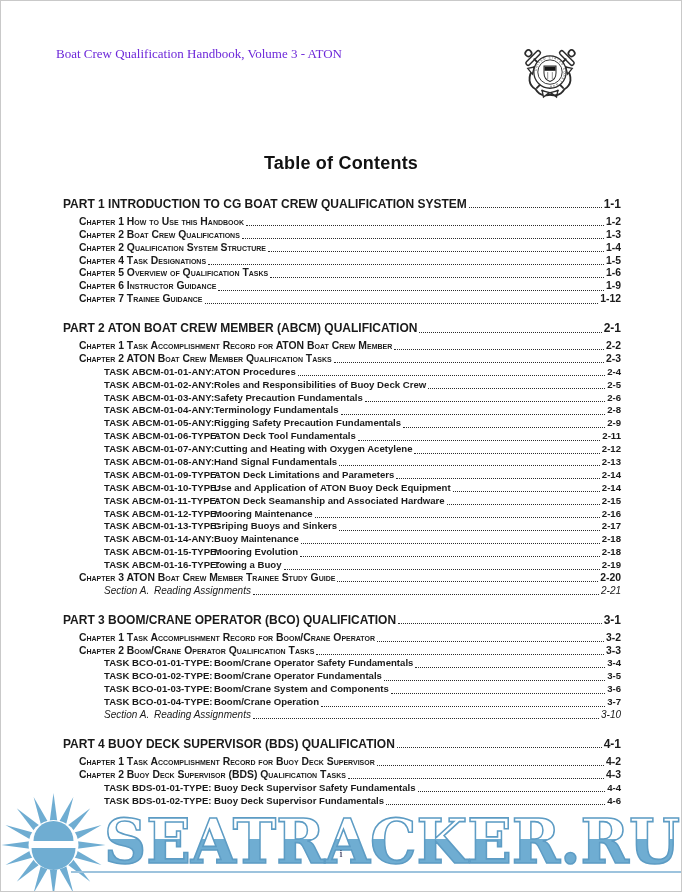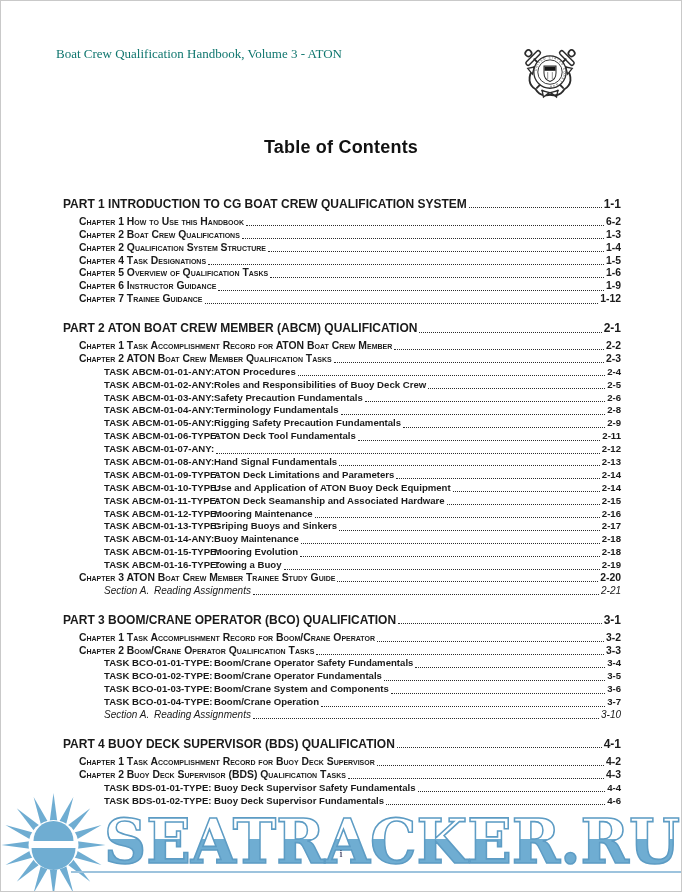--- a/index.html
+++ b/index.html
@@ -10,25 +10,25 @@
     background:#ffffff;
     border:1px solid #c9c9c9;
     box-sizing:border-box;
     overflow:hidden;
     font-family:"Liberation Sans",sans-serif;
     color:#1a1a1a;
   }
   .doc-header{
     position:absolute;left:55px;top:45px;
     font-family:"Liberation Serif",serif;
-    font-size:13px;color:#0f766e;
+    font-size:13px;color:#6d28d9;
   }
   .seal{position:absolute;left:512px;top:34px;width:74px;height:76px;}
   .page-title{
-    position:absolute;left:0;top:136px;width:100%;
+    position:absolute;left:0;top:152px;width:100%;
     text-align:center;font-size:18px;font-weight:bold;color:#111;
     letter-spacing:.2px;
   }
   .toc{
     position:absolute;left:62px;top:181px;width:558px;
   }
   .row{display:flex;align-items:flex-end;height:12.9px;line-height:12.9px;}
   .row .dots{
     flex:1;margin:0 2px;border-bottom:1.5px dotted #2b2b2b;
     height:1px;margin-bottom:2.5px;min-width:12px;
@@ -109,21 +109,21 @@
 
   <div class="toc">
       <div class="row row-part">
         <span class="label">PART 1 INTRODUCTION TO CG BOAT CREW QUALIFICATION SYSTEM</span>
         <span class="dots"></span>
         <span class="page-num">1-1</span>
       </div>
       <div class="row row-chapter">
         <span class="label">Chapter 1 How to Use this Handbook</span>
         <span class="dots"></span>
-        <span class="page-num">6-2</span>
+        <span class="page-num">1-2</span>
       </div>
       <div class="row row-chapter">
         <span class="label">Chapter 2 Boat Crew Qualifications</span>
         <span class="dots"></span>
         <span class="page-num">1-3</span>
       </div>
       <div class="row row-chapter">
         <span class="label">Chapter 2 Qualification System Structure</span>
         <span class="dots"></span>
         <span class="page-num">1-4</span>
@@ -194,20 +194,21 @@
         <span class="page-num">2-9</span>
       </div>
       <div class="row row-task">
         <span class="code">TASK ABCM-01-06-TYPE:</span>
         <span class="title">ATON Deck Tool Fundamentals</span>
         <span class="dots"></span>
         <span class="page-num">2-11</span>
       </div>
       <div class="row row-task">
         <span class="code">TASK ABCM-01-07-ANY:</span>
+        <span class="title">Cutting and Heating with Oxygen Acetylene</span>
         <span class="dots"></span>
         <span class="page-num">2-12</span>
       </div>
       <div class="row row-task">
         <span class="code">TASK ABCM-01-08-ANY:</span>
         <span class="title">Hand Signal Fundamentals</span>
         <span class="dots"></span>
         <span class="page-num">2-13</span>
       </div>
       <div class="row row-task">

